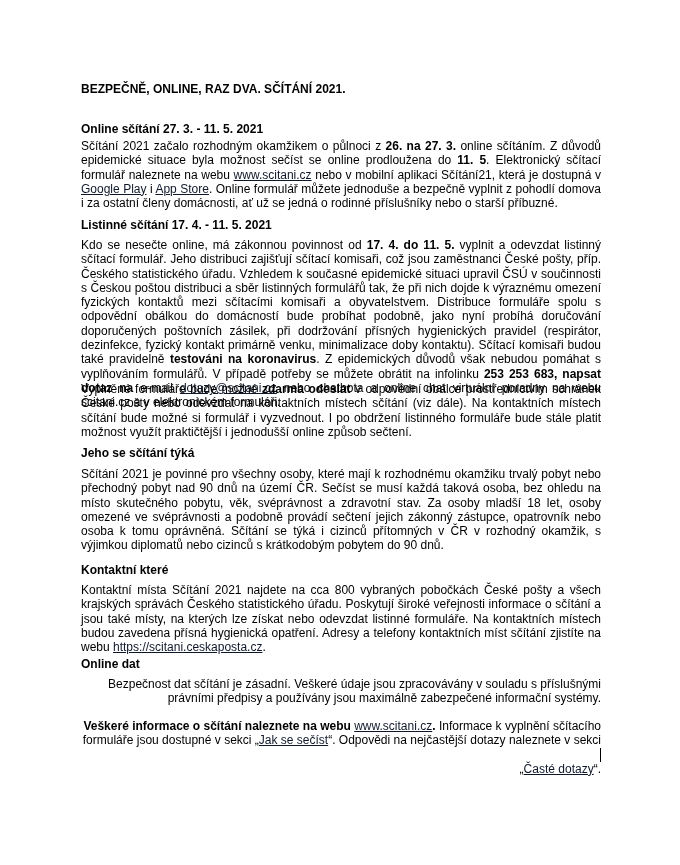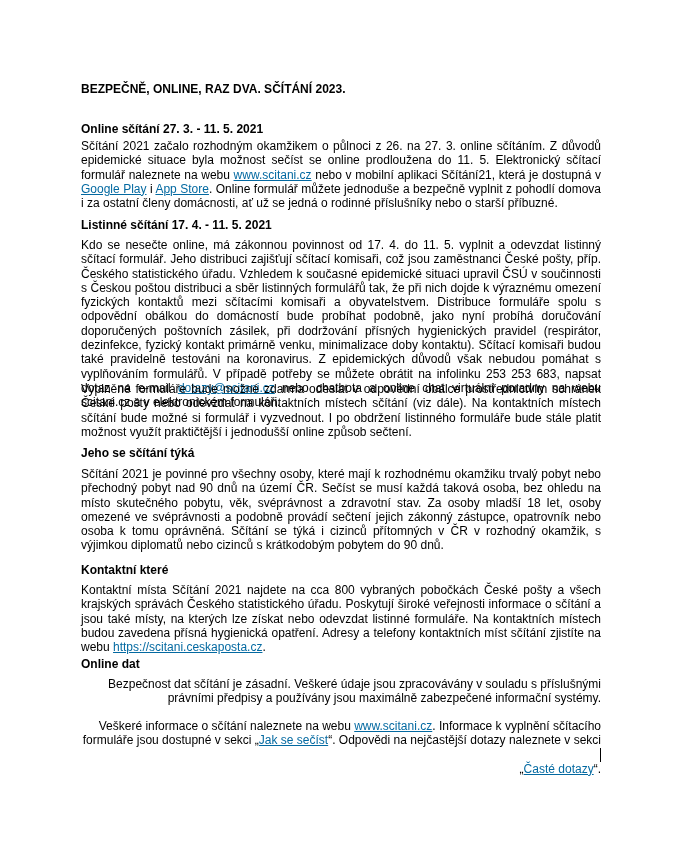--- a/index.html
+++ b/index.html
@@ -5,30 +5,30 @@
   html, body { margin: 0; padding: 0; background: #ffffff; }
   body { width: 680px; height: 865px; overflow: hidden; position: relative; }
   .page {
     position: absolute; left: 81px; top: 0; width: 520px;
     font-family: "Liberation Sans", sans-serif; font-size: 12px; line-height: 14.3px; color: #000;
   }
   .title { position: absolute; top: 82px; left: 0; font-weight: bold; font-size: 12px; white-space: nowrap; }
   .h { font-weight: bold; position: absolute; left: 0; white-space: nowrap; }
   .p { position: absolute; left: 0; width: 520px; text-align: justify; }
   .p.noj { text-align: right; }
-  .b { font-weight: normal; }
-  .a { color: #0369a1; text-decoration: underline; cursor: pointer; }
+  .b { font-weight: bold; }
+  .a { color: #0f172a; text-decoration: underline; cursor: pointer; }
   .cursor { display: inline-block; width: 1px; height: 14px; background: #000; vertical-align: -3px; margin-left: 2px; }
 </style>
 </head>
 <body>
 
 <div class="page">
 
-  <div class="title">BEZPEČNĚ, ONLINE, RAZ DVA. SČÍTÁNÍ 2023.</div>
+  <div class="title">BEZPEČNĚ, ONLINE, RAZ DVA. SČÍTÁNÍ 2021.</div>
 
   <div class="h" style="top:122px">Online sčítání 27. 3. - 11. 5. 2021</div>
   <div class="p" style="top:139px"><span>Sčítání 2021 začalo rozhodným okamžikem o půlnoci z </span><span class="b">26. na 27. 3.</span><span> online sčítáním. Z důvodů epidemické situace byla možnost sečíst se online prodloužena do </span><span class="b">11. 5</span><span>. Elektronický sčítací formulář naleznete na webu </span><span class="a">www.scitani.cz</span><span>  nebo v mobilní aplikaci Sčítání21, která je dostupná v </span><span class="a">Google Play</span><span> i </span><span class="a">App Store</span><span>. Online formulář můžete jednoduše a bezpečně vyplnit z pohodlí domova i za ostatní členy domácnosti, ať už se jedná o rodinné příslušníky nebo o starší příbuzné.</span></div>
 
   <div class="h" style="top:218px">Listinné sčítání 17. 4. - 11. 5. 2021</div>
   <div class="p" style="top:238px"><span>Kdo se nesečte online, má zákonnou povinnost od </span><span class="b">17. 4. do 11. 5.</span><span> vyplnit a odevzdat listinný sčítací formulář. Jeho distribuci zajišťují sčítací komisaři, což jsou zaměstnanci České pošty, příp. Českého statistického úřadu. Vzhledem k současné epidemické situaci upravil ČSÚ v součinnosti s Českou poštou distribuci a sběr listinných formulářů tak, že při nich dojde k výraznému omezení fyzických kontaktů mezi sčítacími komisaři a obyvatelstvem. Distribuce formuláře spolu s odpovědní obálkou do domácností bude probíhat podobně, jako nyní probíhá doručování doporučených poštovních zásilek, při dodržování přísných hygienických pravidel (respirátor, dezinfekce, fyzický kontakt primárně venku, minimalizace doby kontaktu). Sčítací komisaři budou také pravidelně </span><span class="b">testováni na koronavirus</span><span>. Z epidemických důvodů však nebudou pomáhat s vyplňováním formulářů. V případě potřeby se můžete obrátit na infolinku </span><span class="b">253 253 683, napsat dotaz na</span><span> e-mail </span><span class="a">dotazy@scitani.cz</span><span> nebo chatbota a online chat virtuální poradny na webu scitani.cz a v elektronickém formuláři.</span></div>
   <div class="p" style="top:382px"><span>Vyplněné formuláře bude možné </span><span class="b">zdarma odeslat</span><span> v odpovědní obálce prostřednictvím schránek České pošty nebo odevzdat na kontaktních místech sčítání (viz dále). Na kontaktních místech sčítání bude možné si formulář i vyzvednout. I po obdržení listinného formuláře bude stále platit možnost využít praktičtější i jednodušší online způsob sečtení.</span></div>
 
   <div class="h" style="top:446px">Jeho se sčítání týká</div>
   <div class="p" style="top:467px">Sčítání 2021 je povinné pro všechny osoby, které mají k rozhodnému okamžiku trvalý pobyt nebo přechodný pobyt nad 90 dnů na území ČR. Sečíst se musí každá taková osoba, bez ohledu na místo skutečného pobytu, věk, svéprávnost a zdravotní stav. Za osoby mladší 18 let, osoby omezené ve svéprávnosti a podobně provádí sečtení jejich zákonný zástupce, opatrovník nebo osoba k tomu oprávněná. Sčítání se týká i cizinců přítomných v ČR v rozhodný okamžik, s výjimkou diplomatů nebo cizinců s krátkodobým pobytem do 90 dnů.</div>

